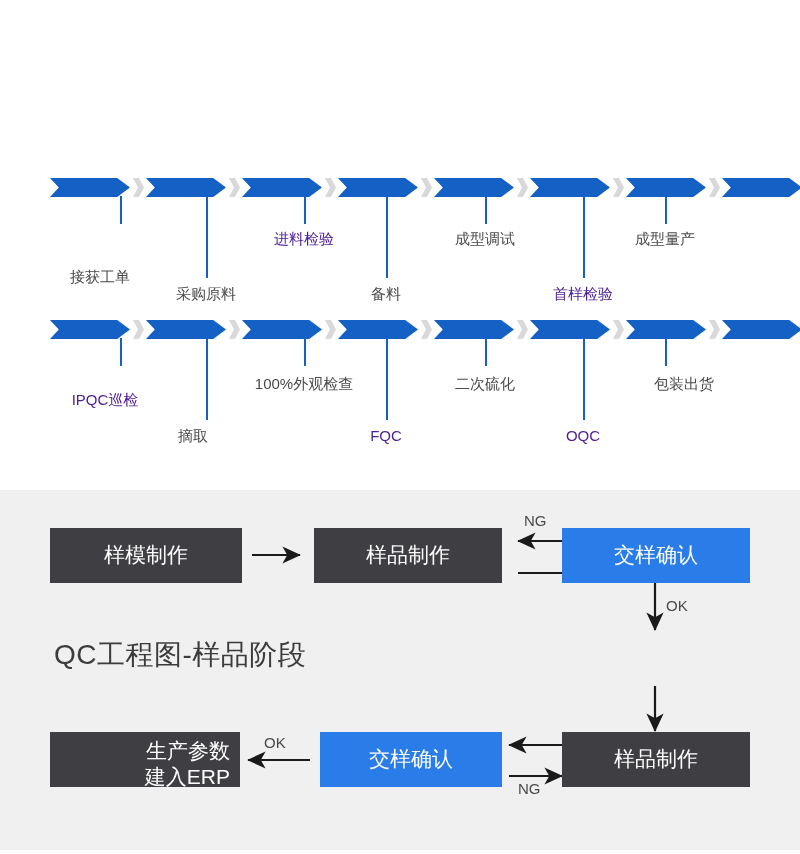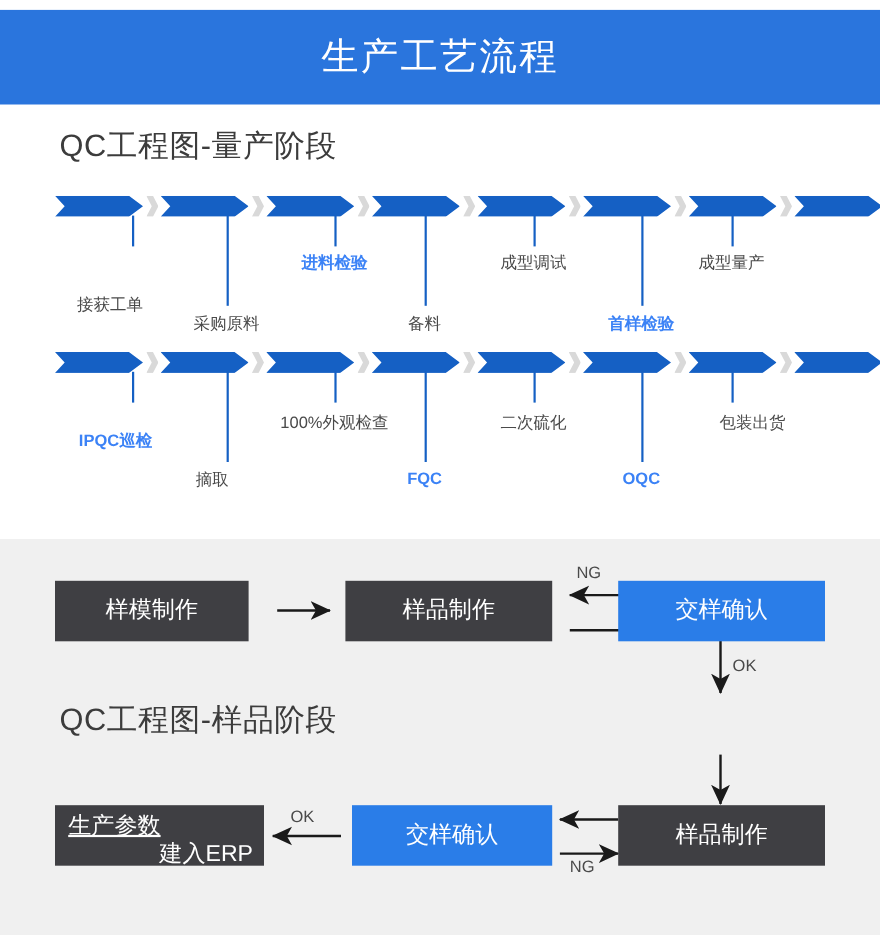--- a/index.html
+++ b/index.html
@@ -53,21 +53,21 @@
     background: #1560c4;
   }
 
   .node-label {
     position: absolute;
     font-size: 15px;
     color: #4a4a4a;
     white-space: nowrap;
     transform: translateX(-50%);
   }
-  .node-label.bold { font-weight: bold; color: #3b82f6; }
+  .node-label.bold { font-weight: normal; color: #4c1d95; }
 
   
   .gray-sec {
     position: absolute; left: 0; top: 490px;
     width: 800px; height: 360px;
     background: #f0f0f0;
   }
   .sec-title-2 {
     position: absolute; left: 54px; top: 636px;
     font-size: 28px; color: #3c3c3c; font-weight: 400;
@@ -76,40 +76,36 @@
   }
 
   .fbox {
     position: absolute;
     display: flex; align-items: center; justify-content: center;
     color: #ffffff; font-size: 21px; line-height: 1.25;
   }
   .fbox.dark { background: #3f3f43; }
   .fbox.blue { background: #2a7de8; }
   .fbox.erp  { display: block; padding: 6px 10px 6px 12px; }
-  .erp-l1 { text-align: left; text-decoration: underline; }
+  .erp-l1 { text-align: right; }
   .erp-l2 { text-align: right; }
 
   .arrow-txt {
     position: absolute;
     font-size: 15px; color: #4a4a4a; white-space: nowrap;
   }
 
   svg.conn { position: absolute; left: 0; top: 0; width: 800px; height: 854px; overflow: visible; pointer-events: none; }
 </style>
 </head>
 <body>
 
 <div class="page">
 
-  <div class="banner">
-    <div class="banner-title">生产工艺流程</div>
-  </div>
-
-  <div class="sec-title-1">QC工程图-量产阶段</div>
+
 
   <div class="chevron-row chev-row-1">
     <div class="chev" style="left:0px;width:80px;"></div>
     <div class="chev-sep" style="left:83px;"></div>
     <div class="chev" style="left:96px;width:80px;"></div>
     <div class="chev-sep" style="left:179px;"></div>
     <div class="chev" style="left:192px;width:80px;"></div>
     <div class="chev-sep" style="left:275px;"></div>
     <div class="chev" style="left:288px;width:80px;"></div>
     <div class="chev-sep" style="left:371px;"></div>
@@ -194,21 +190,21 @@
     <line x1="655" y1="582" x2="655" y2="630" stroke="#1a1a1a" stroke-width="2.2" marker-end="url(#ah)"></line>
 
     <line x1="655" y1="686" x2="655" y2="731" stroke="#1a1a1a" stroke-width="2.2" marker-end="url(#ah)"></line>
 
     <line x1="562" y1="745" x2="509" y2="745" stroke="#1a1a1a" stroke-width="2.2" marker-end="url(#ah)"></line>
     <line x1="509" y1="776" x2="562" y2="776" stroke="#1a1a1a" stroke-width="2.2" marker-end="url(#ah)"></line>
 
     <line x1="310" y1="760" x2="248" y2="760" stroke="#1a1a1a" stroke-width="2.2" marker-end="url(#ah)"></line>
   </svg>
 
-  <div class="fbox dark" style="left:50px;top:528px;width:176px;height:55px;">
+  <div class="fbox dark" style="left:50px;top:528px;width:192px;height:55px;">
     <span>样模制作</span>
   </div>
   <div class="fbox dark" style="left:314px;top:528px;width:188px;height:55px;">
     <span>样品制作</span>
   </div>
   <div class="fbox blue" style="left:562px;top:528px;width:188px;height:55px;">
     <span>交样确认</span>
   </div>
 
 

